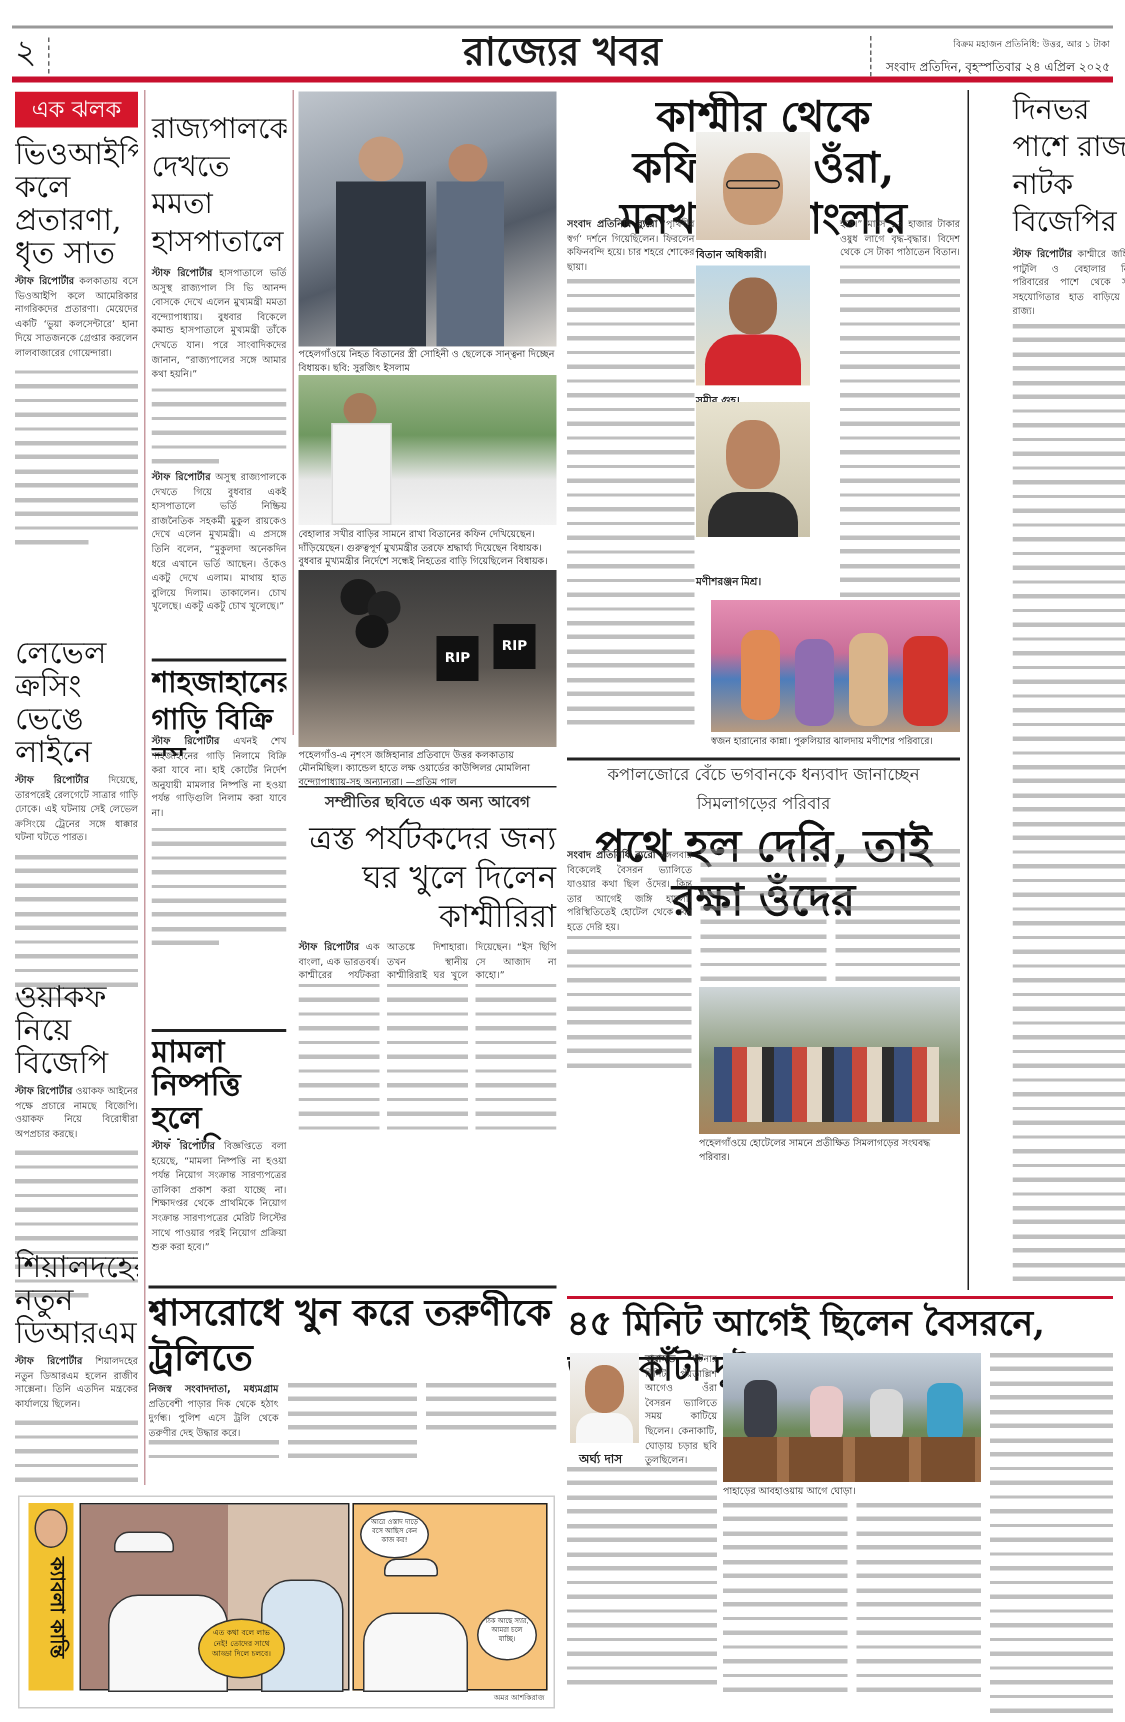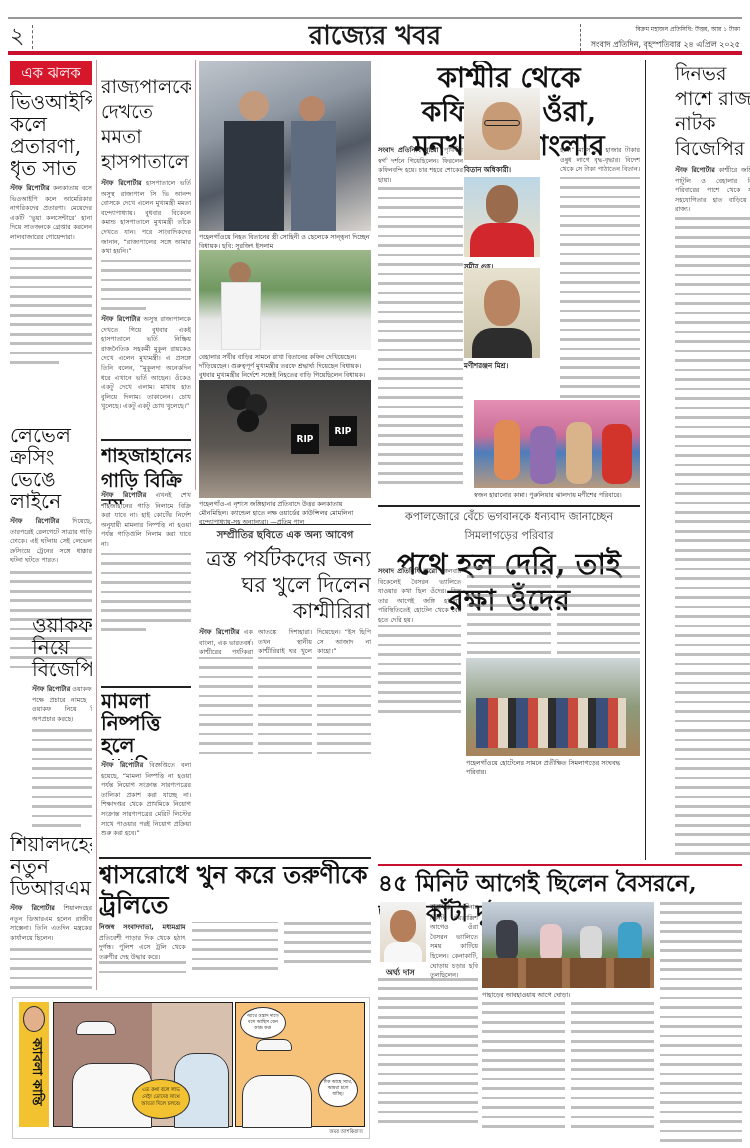--- a/index.html
+++ b/index.html
@@ -92,21 +92,21 @@
         <i></i>
         <i></i>
         <i></i>
         <i></i>
         <i></i>
         <i></i>
         <i style="width:55%"></i>
       </div>
   </div>
 
-  <div style="position:absolute; top:553px; left:0; width:82px;margin-left:22px;">
+  <div style="position:absolute; top:592px; left:0; width:82px;">
     <div class="hl hl-s">ওয়াকফ নিয়ে বিজেপি</div>
     <div class="body-text" style="margin-top:4px;">
       <span class="byline">স্টাফ রিপোর্টার</span>
       <span>ওয়াকফ আইনের পক্ষে প্রচারে নামছে বিজেপি। ওয়াকফ নিয়ে বিরোধীরা অপপ্রচার করছে।</span>
     </div>
     <div class="lines" style="margin-top:6px;">
         <i></i>
         <i></i>
         <i></i>
         <i></i>
@@ -345,21 +345,21 @@
 <div class="name-label" style="position:absolute; left:464px; top:164px;">বিতান অধিকারী।</div>
 <div class="photo" style="left:464px; top:177px; width:76px; height:80px; background:linear-gradient(180deg,#bdd7e6,#e9dfc8);">
   <div style="position:absolute; left:22px; top:8px; width:32px; height:38px; border-radius:45%; background:#9a6b4d;"></div>
   <div style="position:absolute; left:6px; top:46px; width:64px; height:34px; background:#d3272e; border-radius:20px 20px 0 0;"></div>
 </div>
 <div class="name-label" style="position:absolute; left:464px; top:261px;">সমীর গুহ।</div>
 <div class="photo" style="left:464px; top:268px; width:76px; height:90px; background:linear-gradient(180deg,#e7e2cf,#c9c2aa);">
   <div style="position:absolute; left:20px; top:12px; width:36px; height:46px; border-radius:45%; background:#b98462;"></div>
   <div style="position:absolute; left:8px; top:60px; width:60px; height:30px; background:#2d2d2d; border-radius:20px 20px 0 0;"></div>
 </div>
-<div class="name-label" style="position:absolute; left:464px; top:360px;">মণীশরঞ্জন মিশ্র।</div>
+<div class="name-label" style="position:absolute; left:464px; top:382px;font-family:Liberation Serif, serif;">মণীশরঞ্জন মিশ্র।</div>
 
 <div class="photo" style="left:474px; top:400px; width:166px; height:88px; background:linear-gradient(180deg,#e58fb3 0%,#c96e98 40%,#4e7dbb 60%,#b79a80 100%);">
   <div style="position:absolute; left:20px; top:20px; width:26px; height:60px; background:#e08a55; border-radius:10px;"></div>
   <div style="position:absolute; left:56px; top:26px; width:26px; height:58px; background:#8f6db0; border-radius:10px;"></div>
   <div style="position:absolute; left:92px; top:22px; width:26px; height:62px; background:#d9b48a; border-radius:10px;"></div>
   <div style="position:absolute; left:128px; top:24px; width:30px; height:60px; background:#d2342c; border-radius:10px;"></div>
 </div>
 <div class="caption" style="position:absolute; left:474px; top:490px; width:166px;">স্বজন হারানোর কান্না। পুরুলিয়ার ঝালদায় মণীশের পরিবারে।</div>
 
 <div class="col" style="left:675px; top:61px; width:92px; height:800px;">

